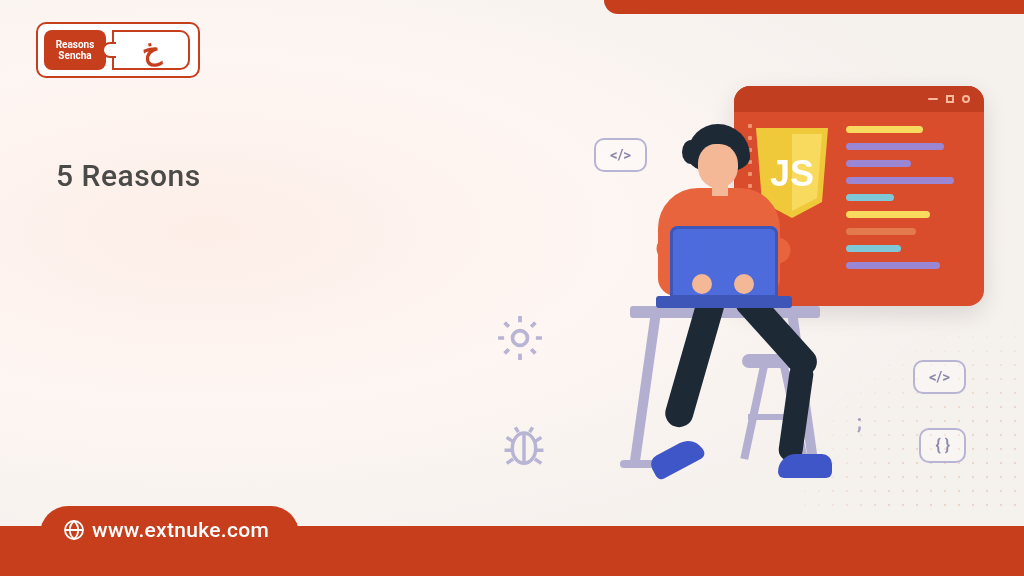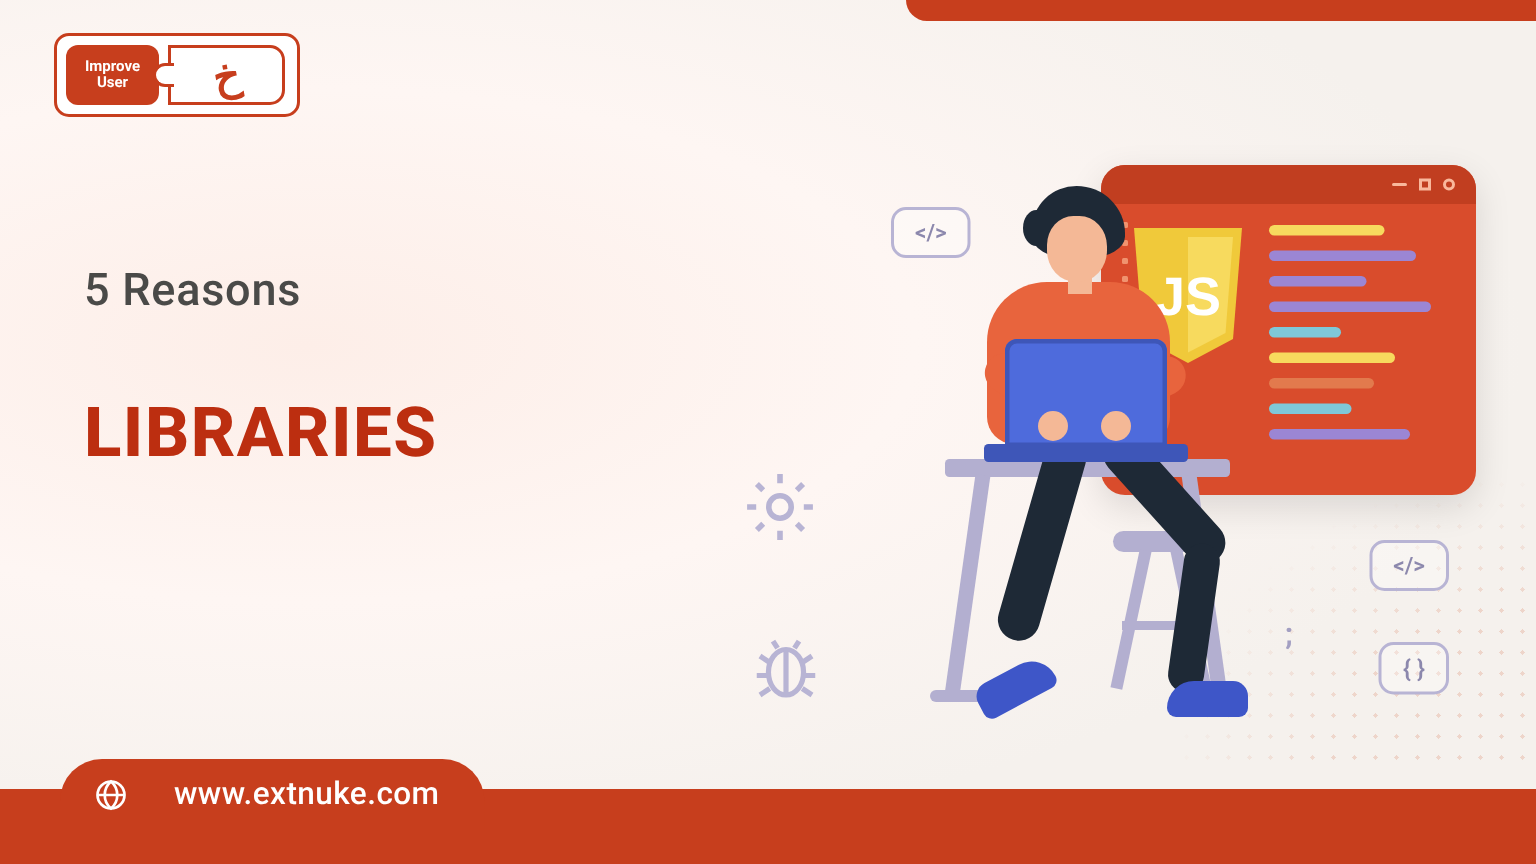--- a/index.html
+++ b/index.html
@@ -3,26 +3,26 @@
 <meta charset="utf-8">
 <style>
 *{margin:0;padding:0;box-sizing:border-box}
 body{width:1024px;height:576px;font-family:-apple-system,BlinkMacSystemFont,'Segoe UI',Roboto,sans-serif;position:relative;overflow:hidden;background:radial-gradient(ellipse at 20% 40%,#fdeee8 0%,#fef6f3 35%,#f5f1ed 70%)}
 .top-accent{position:absolute;top:0;right:0;width:420px;height:14px;background:#c73e1d;border-bottom-left-radius:14px}
 .logo-box{position:absolute;top:22px;left:36px;width:164px;height:56px;background:#fff;border:2px solid #c73e1d;border-radius:10px;display:flex;align-items:center;padding:6px;gap:6px}
 .logo-left{width:62px;height:40px;background:#c73e1d;border-radius:8px;display:flex;flex-direction:column;align-items:center;justify-content:center;color:#fff;font-size:10px;font-weight:700;line-height:1.1}
 .logo-right{width:78px;height:40px;background:#fff;border:2px solid #c73e1d;border-radius:0 10px 10px 0;display:flex;align-items:center;justify-content:center;position:relative}
 .logo-right::before{content:"";position:absolute;left:-12px;top:50%;transform:translateY(-50%);width:12px;height:12px;background:#fff;border:2px solid #c73e1d;border-right:0;border-radius:12px 0 0 12px}
 .logo-glyph{color:#c73e1d;font-size:28px;font-weight:700;transform:rotate(-10deg)}
-.headline-block{position:absolute;left:56px;top:176px}
+.headline-block{position:absolute;left:56px;top:158px}
 .h-eyebrow{font-size:30px;color:#4a4a48;font-weight:500;letter-spacing:.5px;margin-bottom:8px}
 .h-main{font-size:46px;font-weight:800;color:#bc2e10;line-height:1.02;letter-spacing:1px;margin-bottom:10px}
 .h-sub{font-size:29px;color:#4a4a48;font-weight:400;letter-spacing:.5px}
 .illustration{position:absolute;right:40px;top:70px;width:540px;height:440px}
-.screen-card{position:absolute;right:0;top:40px;width:250px;height:220px;background:#d94c2c;border-radius:16px;box-shadow:0 8px 24px rgba(0,0,0,.12)}
+.screen-card{position:absolute;right:0;top:16px;width:250px;height:220px;background:#d94c2c;border-radius:16px;box-shadow:0 8px 24px rgba(0,0,0,.12)}
 .screen-bar{height:26px;background:#c13e20;border-radius:16px 16px 0 0;display:flex;align-items:center;justify-content:flex-end;padding:0 14px;gap:8px}
 .win-dot{width:8px;height:8px;border:2px solid #f9b89c;border-radius:50%}
 .win-dash{width:10px;height:2px;background:#f9b89c;border-radius:2px}
 .win-sq{width:8px;height:8px;border:2px solid #f9b89c}
 .js-shield{position:absolute;left:16px;top:40px;width:84px;height:94px}
 .shield-svg{width:100%;height:100%}
 .code-lines{position:absolute;right:18px;top:40px;width:120px}
 .code-line{height:7px;border-radius:4px;margin-bottom:10px}
 .ticks{position:absolute;left:14px;top:38px;width:8px}
 .tick{width:4px;height:4px;background:#f0936f;margin-bottom:8px;border-radius:1px}
@@ -57,46 +57,45 @@
 .shin{position:absolute;left:200px;top:238px;width:24px;height:100px;background:#1e2936;border-radius:14px;transform:rotate(8deg)}
 .shoe1{position:absolute;left:66px;top:322px;width:54px;height:24px;background:#3e56c8;border-radius:10px 18px 6px 6px;transform:rotate(-28deg)}
 .shoe2{position:absolute;left:194px;top:330px;width:54px;height:24px;background:#3e56c8;border-radius:18px 10px 6px 6px}
 .stool-seat{position:absolute;left:158px;top:230px;width:70px;height:14px;background:#b3afd0;border-radius:8px}
 .stool-leg{position:absolute;top:242px;width:8px;height:94px;background:#b3afd0}
 .stool-leg.a{left:166px;transform:rotate(12deg)}
 .stool-leg.b{left:206px;transform:rotate(-12deg)}
 .stool-bar{position:absolute;left:164px;top:290px;width:54px;height:6px;background:#b3afd0}
 .dots{position:absolute;right:0;bottom:60px;width:240px;height:200px;background-image:radial-gradient(#e9bfae 1.4px,transparent 1.4px);background-size:14px 14px;opacity:.55;mask:radial-gradient(ellipse at bottom right,#000 40%,transparent 72%);-webkit-mask:radial-gradient(ellipse at bottom right,#000 40%,transparent 72%)}
 .footer-bar{position:absolute;bottom:0;left:0;right:0;height:50px;background:#c73e1d}
-.url-pill{position:absolute;bottom:22px;left:40px;height:48px;background:#c73e1d;border-radius:28px 28px 0 0;padding:0 30px 0 22px;display:flex;align-items:center;gap:30px;z-index:3}
+.url-pill{position:absolute;bottom:22px;left:40px;height:48px;background:#c73e1d;border-radius:28px 28px 0 0;padding:0 30px 0 22px;display:flex;align-items:center;gap:6px;z-index:3}
 .url-pill::before{content:"";position:absolute;left:-18px;bottom:0;width:18px;height:18px;background:radial-gradient(circle at 0 0,transparent 18px,#c73e1d 18px)}
 .url-pill::after{content:"";position:absolute;right:-18px;bottom:0;width:18px;height:18px;background:radial-gradient(circle at 100% 0,transparent 18px,#c73e1d 18px)}
 .globe-icon{color:#fff}
 .url-text{color:#fff;font-size:21px;font-weight:500;letter-spacing:.3px}
 </style>
 </head>
 <body>
 
 <div class="top-accent"></div>
 
 <div class="logo-box">
   <div class="logo-left">
-    <span>Improve</span>
-    <span>User</span>
+    <span>Reasons</span>
+    <span>Sencha</span>
   </div>
   <div class="logo-right">
     <span class="logo-glyph">خ</span>
   </div>
 </div>
 
 <div class="headline-block">
   <div class="h-eyebrow">5 Reasons</div>
   <div class="h-main">
     <br>
-    <span>LIBRARIES</span>
   </div>
 </div>
 
 <div class="dots"></div>
 
 <div class="illustration">
 
   <div class="screen-card">
     <div class="screen-bar">
       <span class="win-dash"></span>

